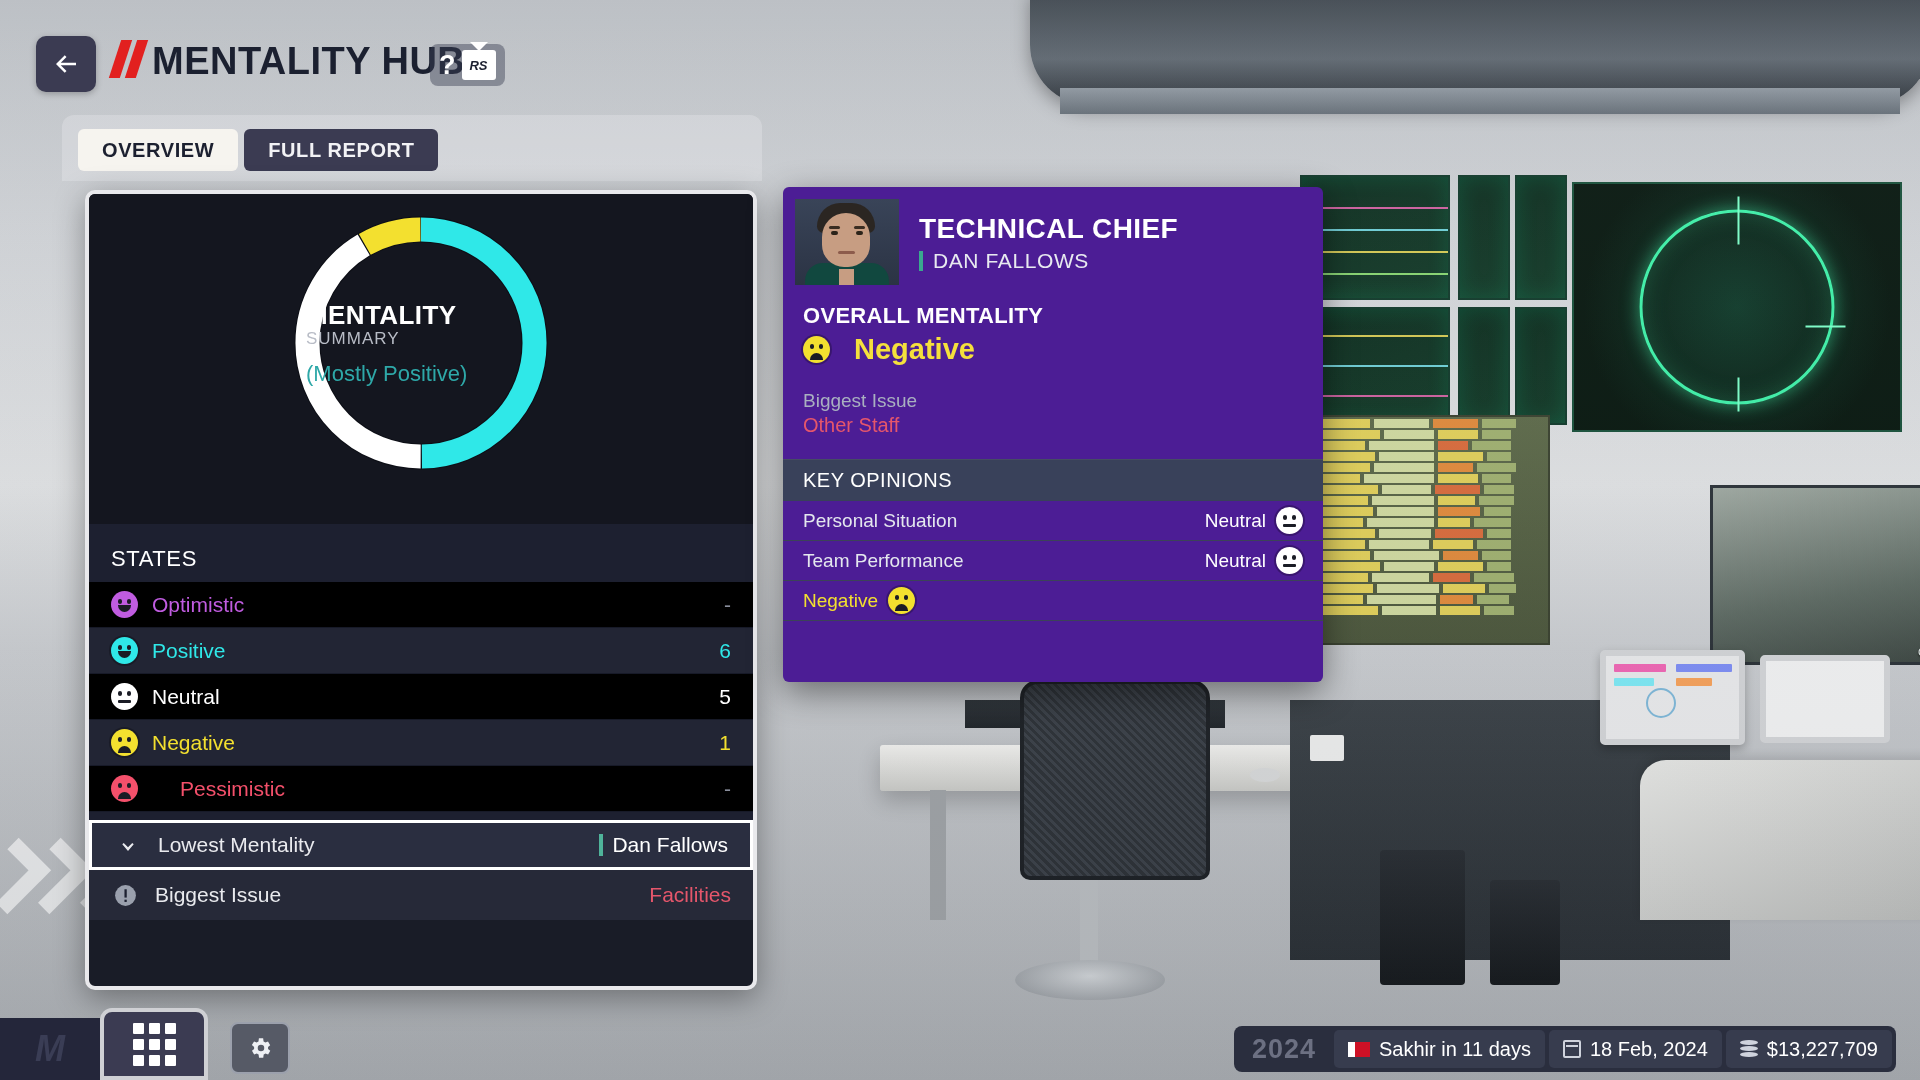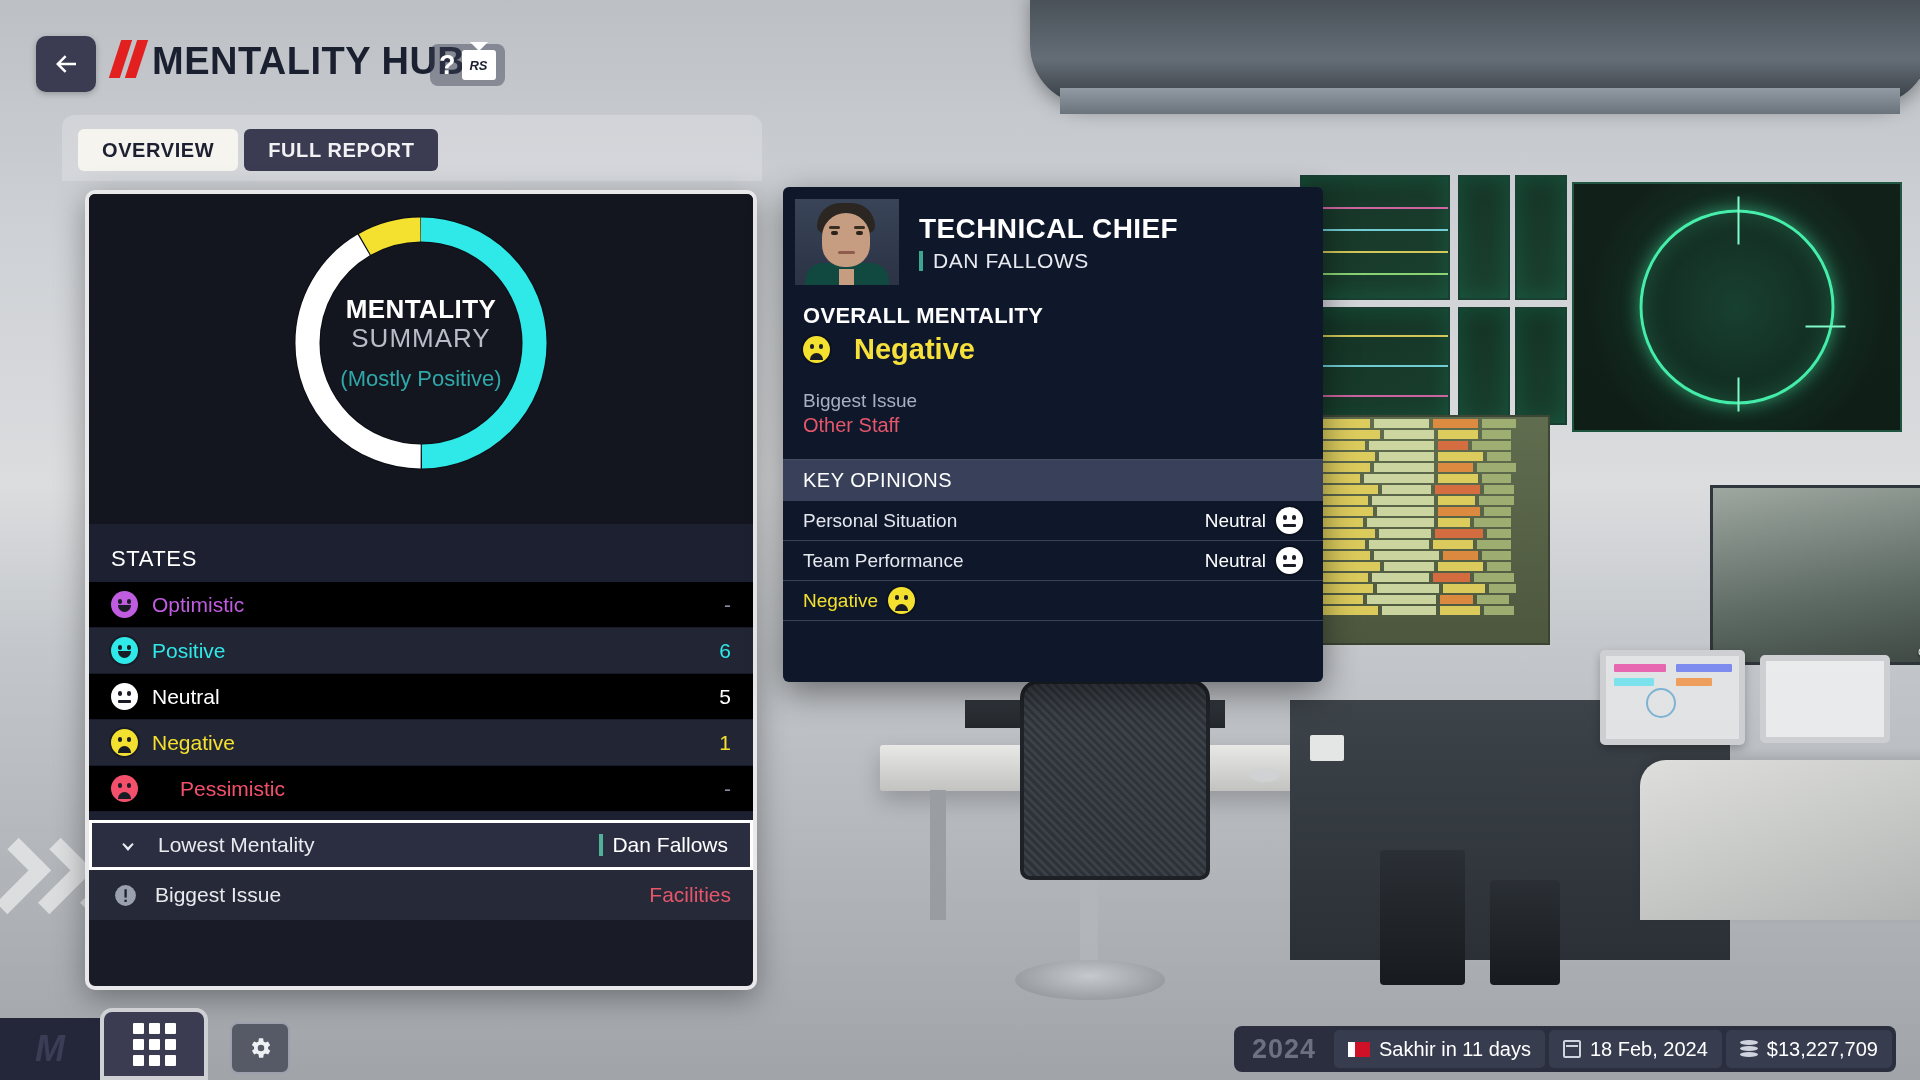--- a/index.html
+++ b/index.html
@@ -188,24 +188,24 @@
     box-shadow:0 8px 30px rgba(0,0,0,.35);
     overflow:hidden; z-index:7;
   }
   .donut-area { height:330px; position:relative; background:#14161f; }
   .donut-wrap {
     position:absolute; left:50%; top:18px; transform:translateX(-50%);
     width:262px; height:262px;
   }
   .donut-center {
     position:absolute; left:50%; top:50%; transform:translate(-50%,-50%);
-    text-align:center; width:230px;
+    width:230px;
   }
   .dc-l1 { font-size:26px; font-weight:bold; color:#fff; letter-spacing:.4px; }
-  .dc-l2 { font-size:26px; color:#b8bcc6; letter-spacing:1px; margin-top:-2px;}
+  .dc-l2 { font-size:17px; color:#b8bcc6; letter-spacing:1px; margin-top:-2px;}
   .dc-l3 { font-size:22px; color:#2ea8a8; margin-top:12px; }
 
   .states-head {
     padding:22px 0 10px 22px; font-size:22px; color:#fff; letter-spacing:.6px;
     background:#1d2030;
   }
   .states-list { background:#1d2030; }
   .state-row {
     height:46px; display:flex; align-items:center; padding:0 22px;
     border-bottom:1px solid #171a28; cursor:pointer;
@@ -238,21 +238,21 @@
   }
   .brow.selected { border:3px solid #ffffff; background:#2a2e40; }
   .brow .bicon { width:28px; margin-right:16px; display:flex; justify-content:center; }
   .brow .blabel { flex:1; font-size:21px; color:#e9eaee; }
   .brow .bval { font-size:21px; display:flex; align-items:center; gap:9px; }
   .vbar { width:4px; height:22px; background:#4fb39a; display:inline-block; }
 
   
   #detail-card {
     position:absolute; left:783px; top:187px; width:540px; height:495px;
-    background:#0f172a; border-radius:6px; z-index:8;
+    background:#4c1d95; border-radius:6px; z-index:8;
     box-shadow:0 10px 34px rgba(0,0,0,.45);
     overflow:hidden;
   }
   .dc-header { height:100px; display:flex; align-items:stretch; padding:12px 0 0 12px; }
   .portrait {
     width:104px; height:86px; flex:0 0 104px; overflow:hidden; position:relative;
     background:linear-gradient(180deg,#394458,#2b3344);
   }
   .p-hair{position:absolute;left:22px;top:4px;width:58px;height:30px;border-radius:28px 28px 8px 8px;background:#2b2622;}
   .p-face{position:absolute;left:27px;top:14px;width:48px;height:54px;border-radius:24px 24px 22px 22px;background:#c79d82;}

